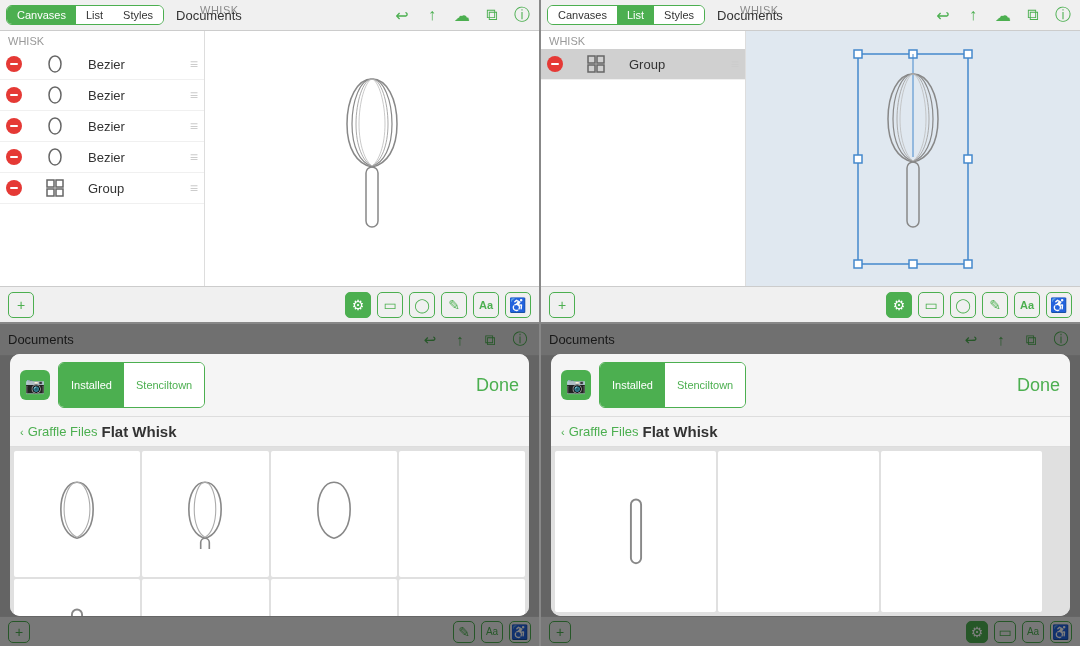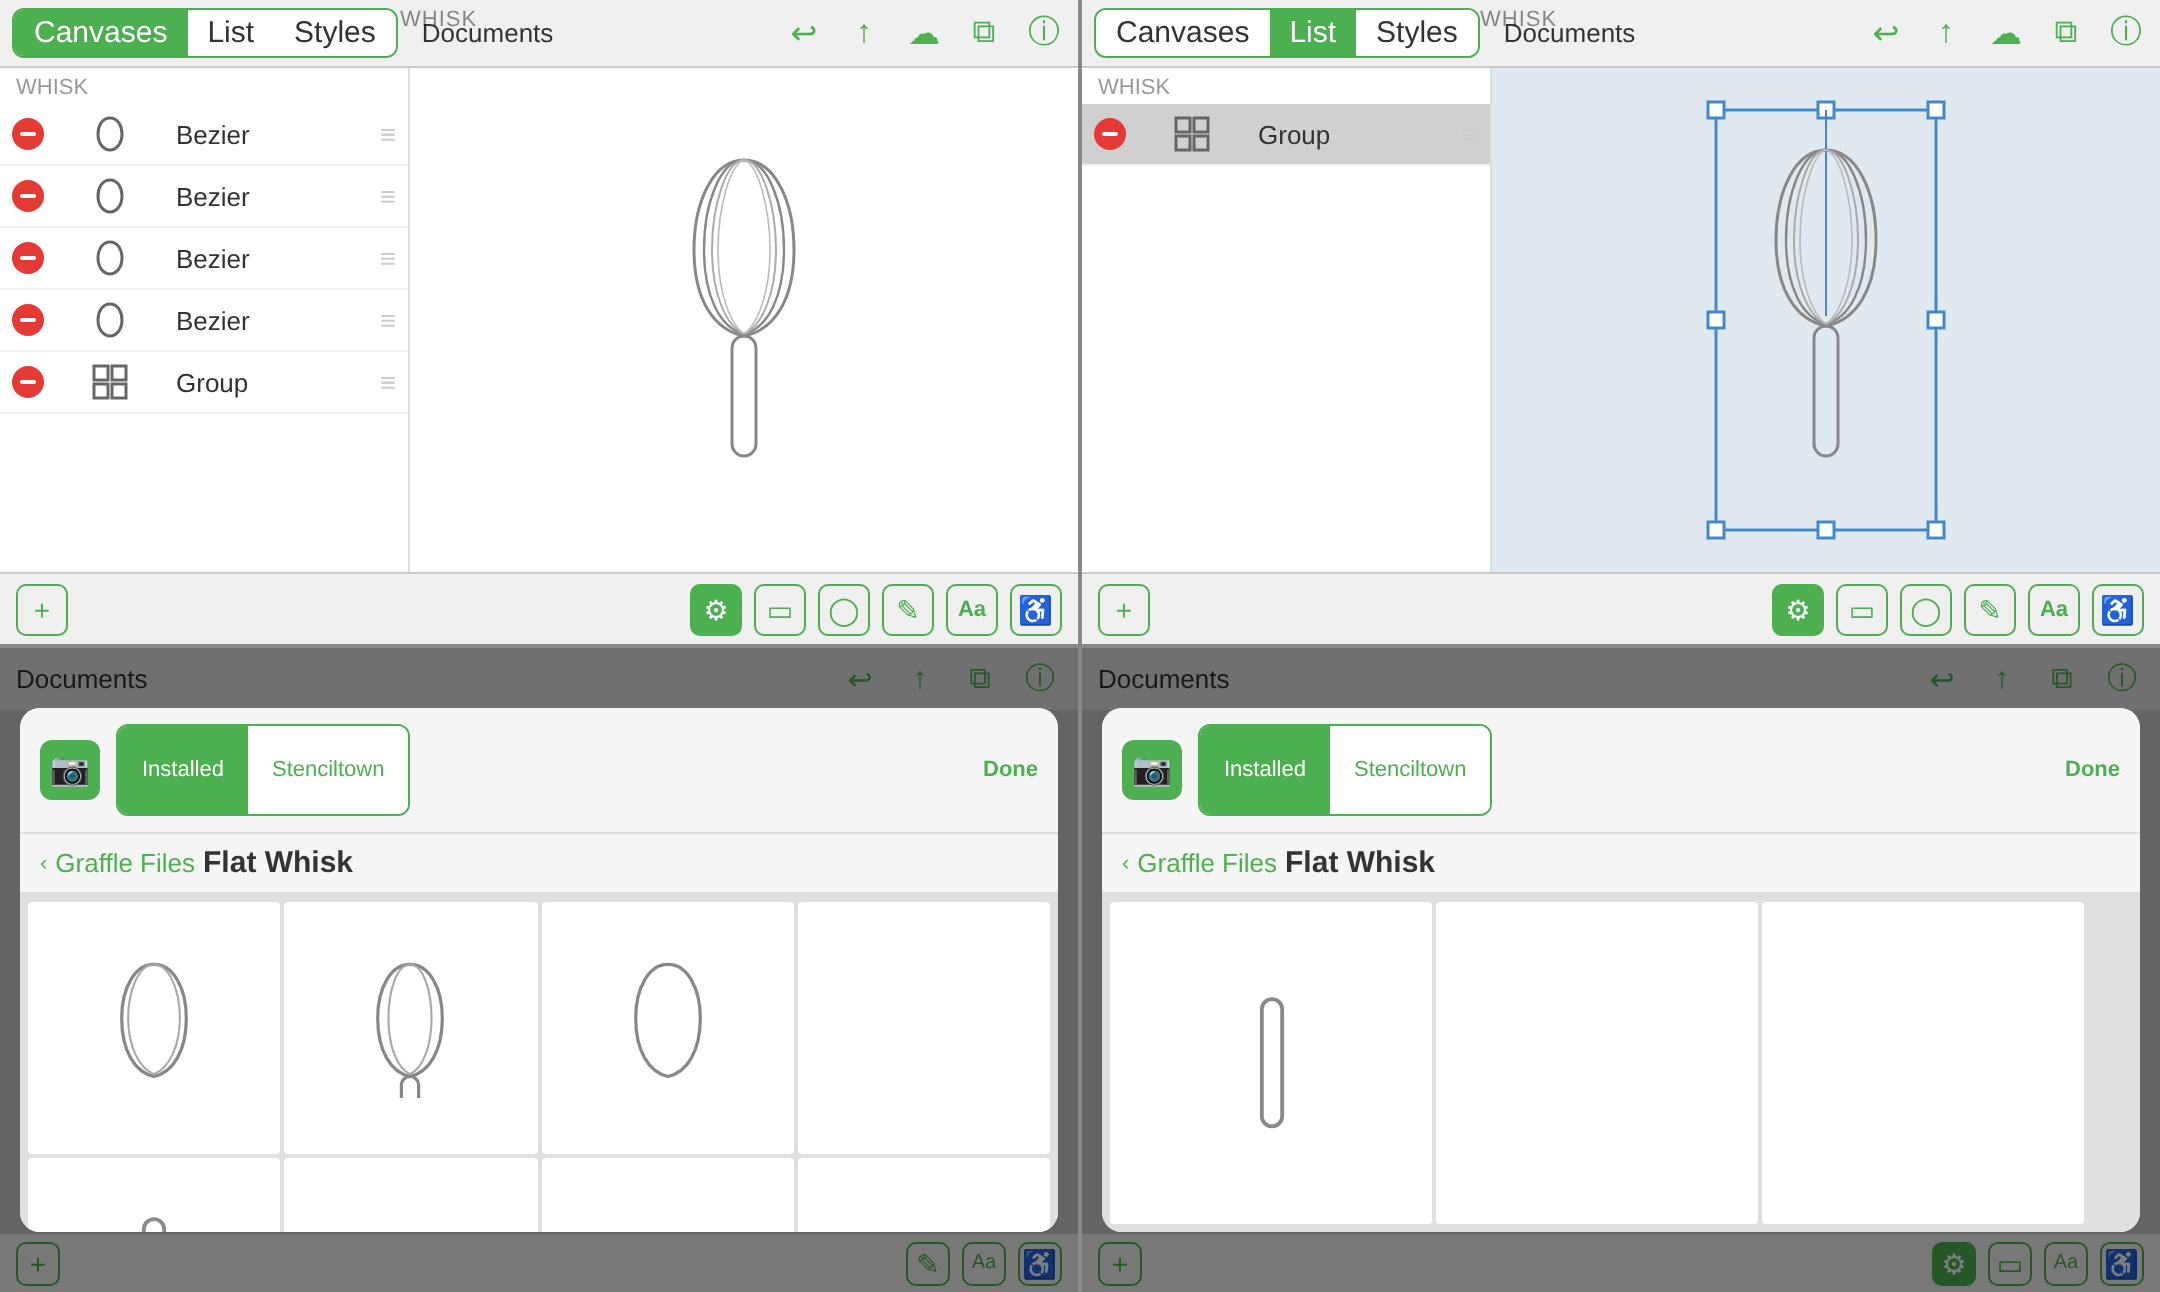--- a/index.html
+++ b/index.html
@@ -58,21 +58,21 @@
 
     .tab-group {
       display: flex;
       border: 1.5px solid #4CAF50;
       border-radius: 6px;
       overflow: hidden;
     }
 
     .tab-btn {
       padding: 3px 10px;
-      font-size: 15px;
+      font-size: 11px;
       background: white;
       border: none;
       cursor: pointer;
       color: #333;
     }
     .tab-btn.active {
       background: #4CAF50;
       color: white;
     }
 
@@ -289,23 +289,23 @@
       color: #4CAF50;
       text-align: right;
     }
     .stencil-tab.active {
       background: #4CAF50;
       color: white;
     }
 
     .done-btn {
       margin-left: auto;
-      font-size: 11px;
+      font-size: 18px;
       color: #4CAF50;
-      font-weight: 700;
+      font-weight: 400;
       background: none;
       border: none;
       cursor: pointer;
     }
 
     .stencil-breadcrumb {
       display: flex;
       align-items: center;
       padding: 6px 10px;
       gap: 4px;

